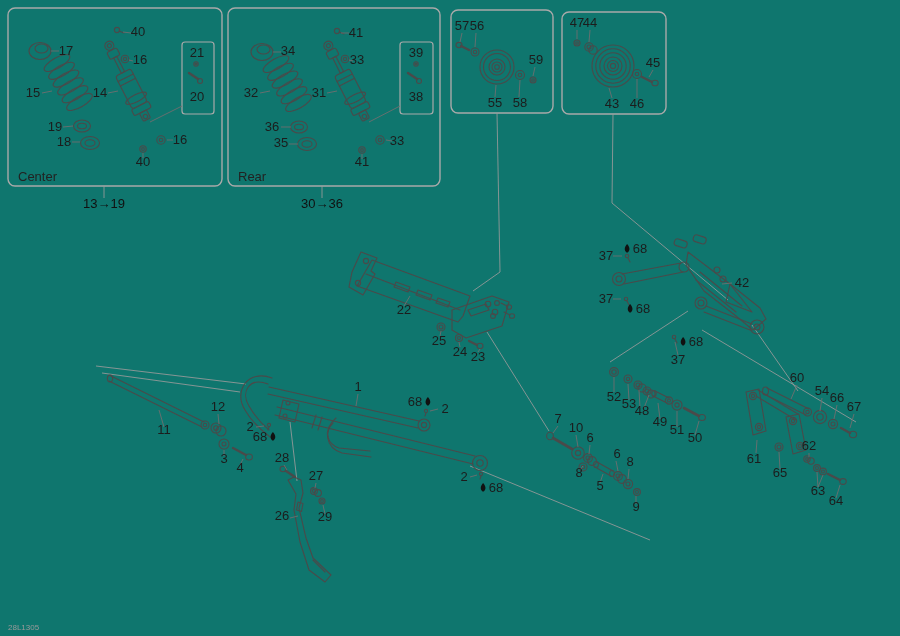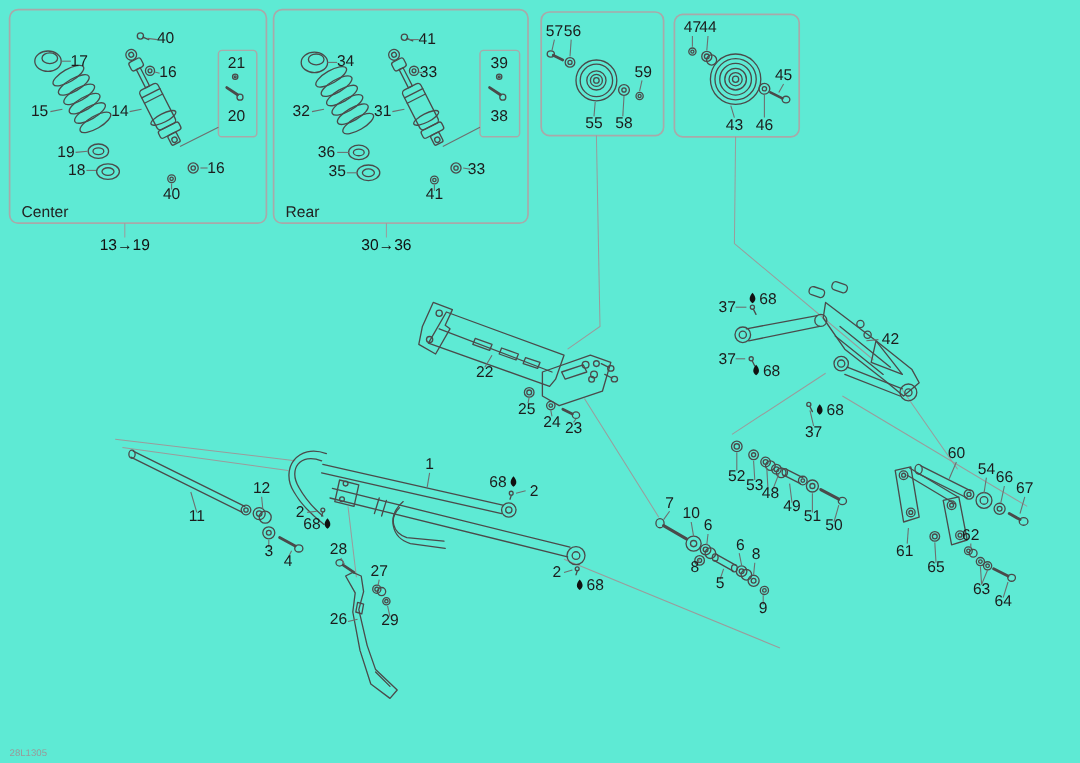--- a/index.html
+++ b/index.html
@@ -1,16 +1,16 @@
 <!DOCTYPE html>
 <html><head>
 <meta charset="utf-8">
 <style>
   html,body{margin:0;padding:0;background:#fff;}
-  #stage{width:900px;height:636px;position:relative;background:#5eead4;overflow:hidden;}
+  #stage{width:900px;height:636px;position:relative;background:#0f766e;overflow:hidden;}
   svg{display:block;}
   .box{fill:none;stroke:#a9a9a9;stroke-width:1.4;}
   .inbox{fill:none;stroke:#a9a9a9;stroke-width:1.2;}
   .art{stroke:#4a4a4a;fill:none;stroke-width:1.1;stroke-linecap:round;stroke-linejoin:round;}
   .lead{stroke:#6e6e6e;stroke-width:0.9;fill:none;}
   .ref{stroke:#9b9b9b;stroke-width:0.85;fill:none;}
   .plabel{font-family:"Liberation Sans",sans-serif;font-size:13px;fill:#1c1c1c;text-anchor:middle;}
   .side-label{font-family:"Liberation Sans",sans-serif;font-size:13px;fill:#222;}
   .caption{font-family:"Liberation Sans",sans-serif;font-size:13px;fill:#111;text-anchor:middle;}
   .code{font-family:"Liberation Sans",sans-serif;font-size:8px;fill:#999;}

